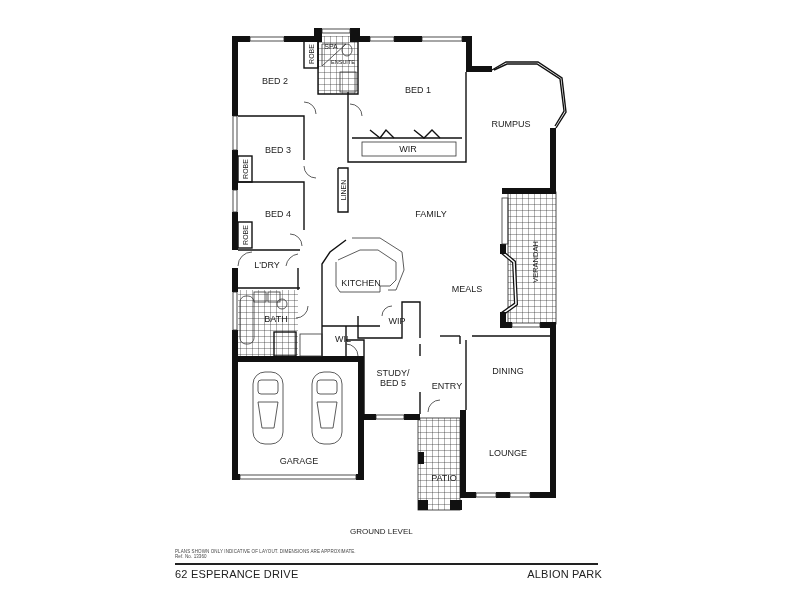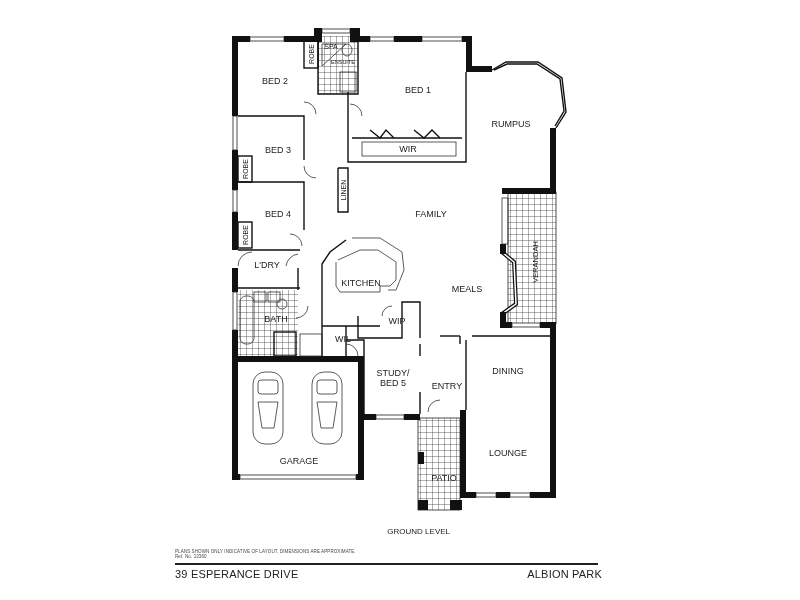--- a/index.html
+++ b/index.html
@@ -8,21 +8,21 @@
   .wall { fill: #111; }
   .thin { stroke: #111; stroke-width: 1.4; fill: none; }
   .hair { stroke: #333; stroke-width: 0.8; fill: none; }
   .win { fill: #fff; stroke: #222; stroke-width: 0.8; }
   .lbl { font-family: "Liberation Sans", sans-serif; font-size: 9px; fill: #222; text-anchor: middle; }
   .lbl-sm { font-family: "Liberation Sans", sans-serif; font-size: 7px; fill: #222; text-anchor: middle; }
   .footer-rule { position: absolute; left: 175px; top: 563px; width: 423px; height: 1.5px; background: #222; }
   .disclaimer { position: absolute; left: 175px; top: 549px; font-size: 4.5px; line-height: 5px; color: #444; letter-spacing: 0.1px; }
   .addr { position: absolute; left: 175px; top: 568px; font-size: 11px; color: #222; letter-spacing: 0.2px; }
   .suburb { position: absolute; right: 198px; top: 568px; font-size: 11px; color: #222; letter-spacing: 0.2px; }
-  .level { position: absolute; left: 350px; top: 527px; width: 100px; text-align: right; font-size: 8px; color: #222; }
+  .level { position: absolute; left: 350px; top: 527px; width: 100px; text-align: left; font-size: 8px; color: #222; }
 </style>
 </head>
 <body>
 
 <svg id="plan" viewBox="0 0 800 600" xmlns="http://www.w3.org/2000/svg">
   <defs>
     <pattern id="tile" width="6" height="6" patternUnits="userSpaceOnUse">
       <rect width="6" height="6" fill="#fff"></rect>
       <path d="M6 0 L0 0 0 6" fill="none" stroke="#222" stroke-width="0.7"></path>
     </pattern>
@@ -216,14 +216,14 @@
   </g>
 </svg>
 
 <div class="level">GROUND LEVEL</div>
 
 <div class="disclaimer">
   <div>PLANS SHOWN ONLY INDICATIVE OF LAYOUT. DIMENSIONS ARE APPROXIMATE.</div>
   <div>Ref. No. 13360</div>
 </div>
 <div class="footer-rule"></div>
-<div class="addr">39 ESPERANCE DRIVE</div>
+<div class="addr">62 ESPERANCE DRIVE</div>
 <div class="suburb">ALBION PARK</div>
 
 </body></html>

